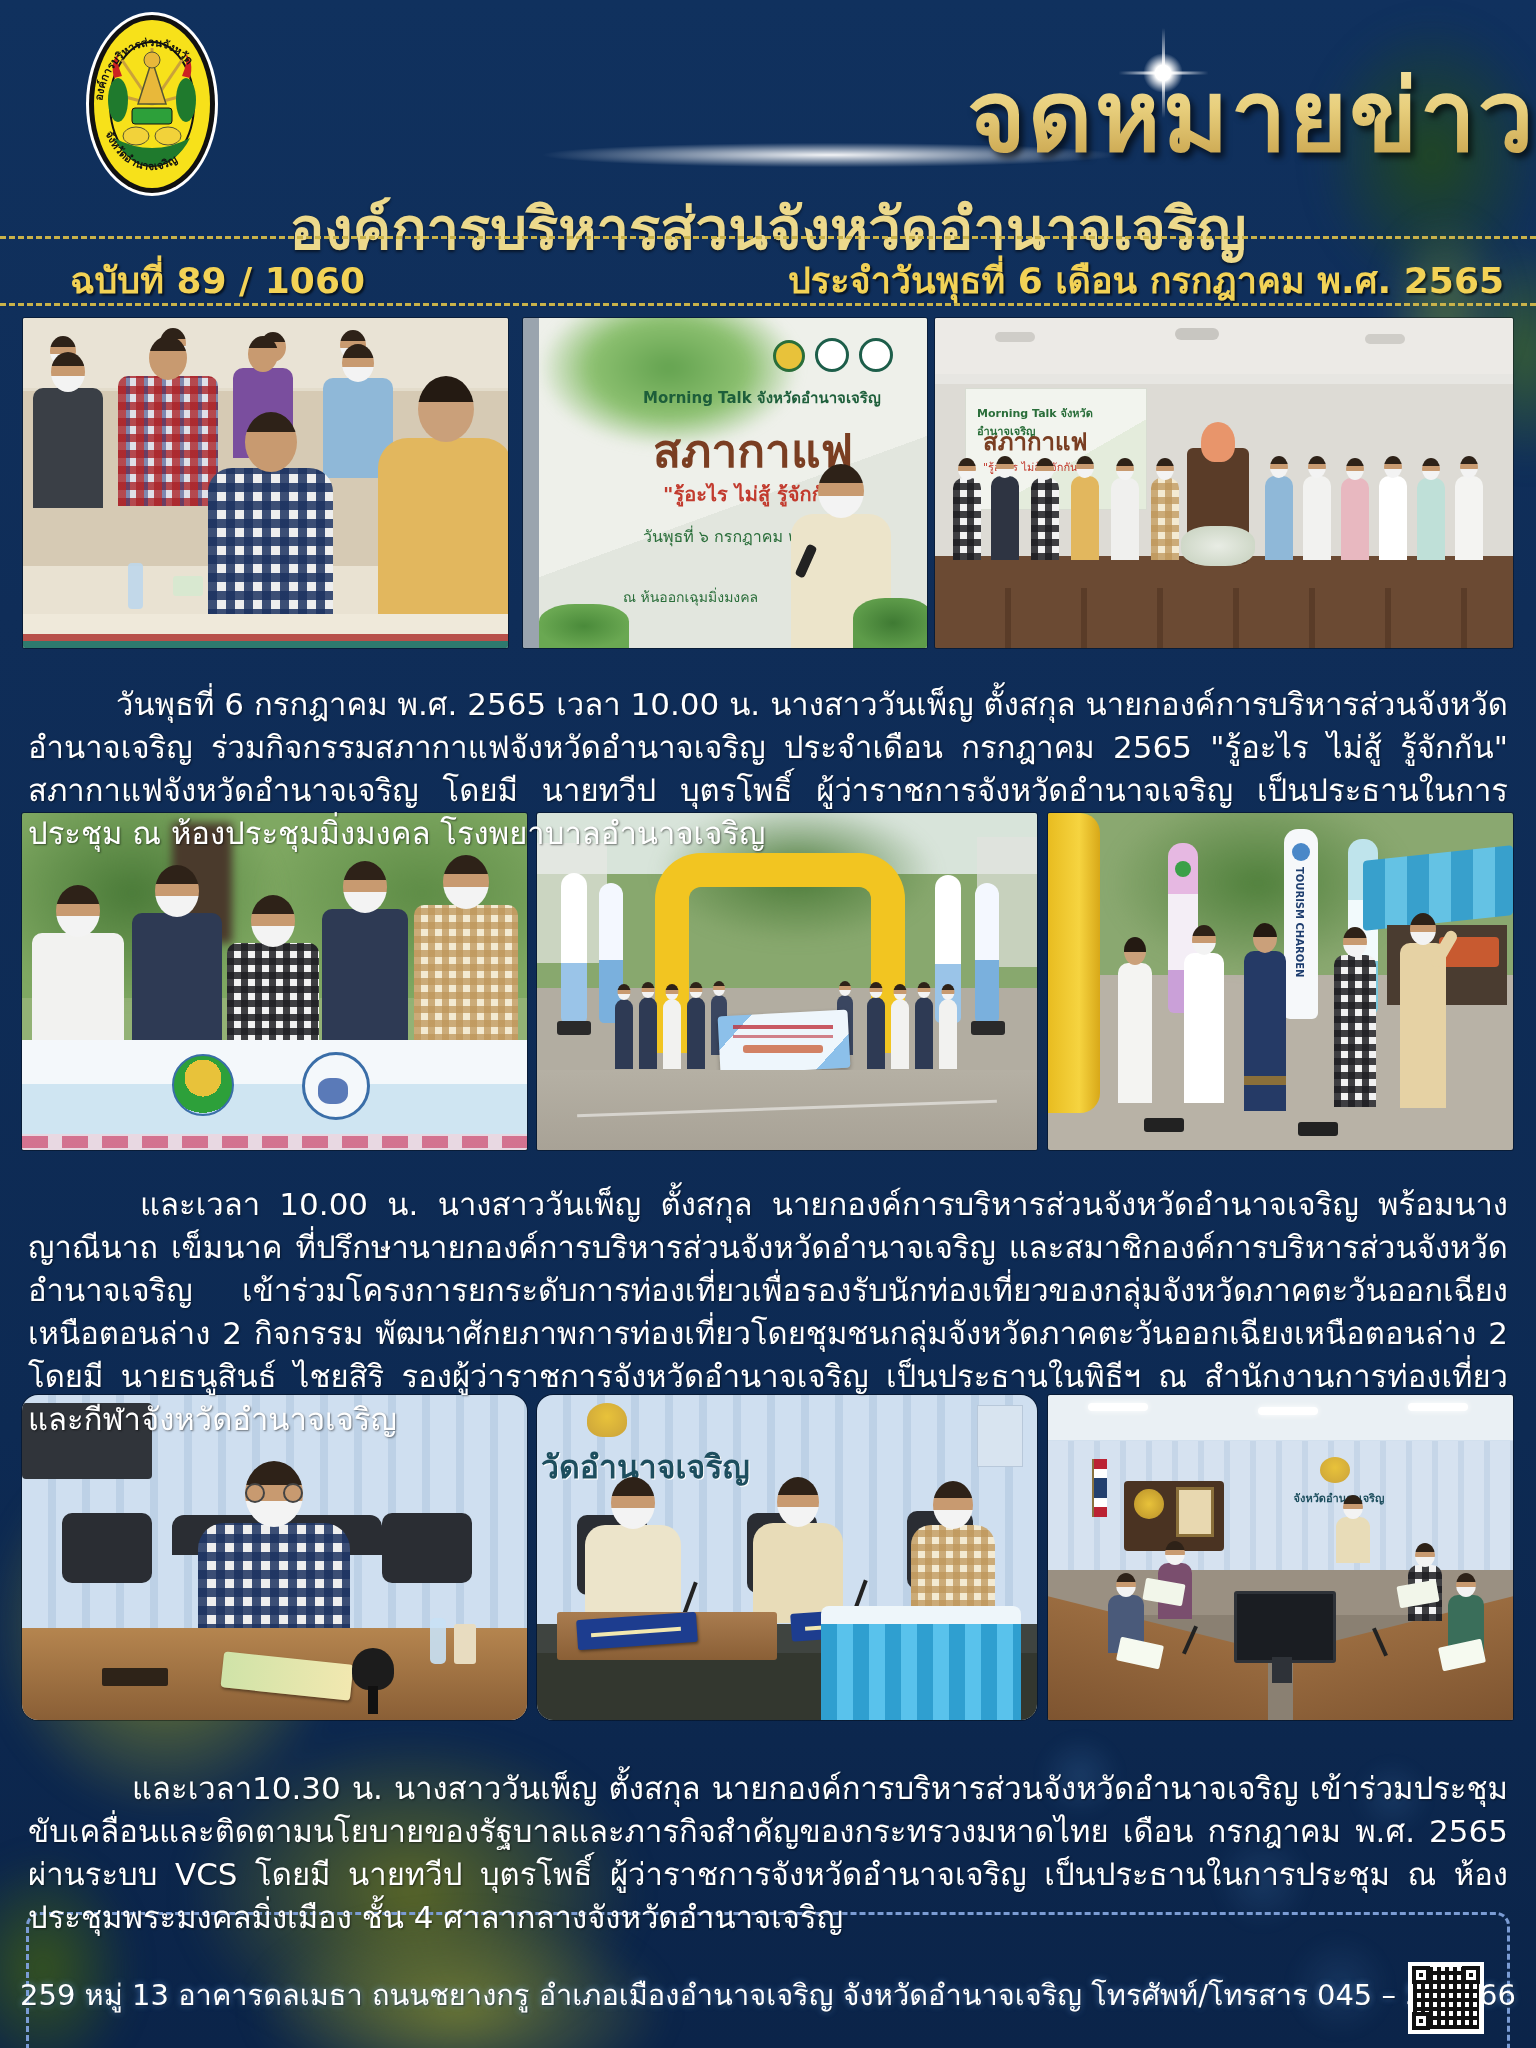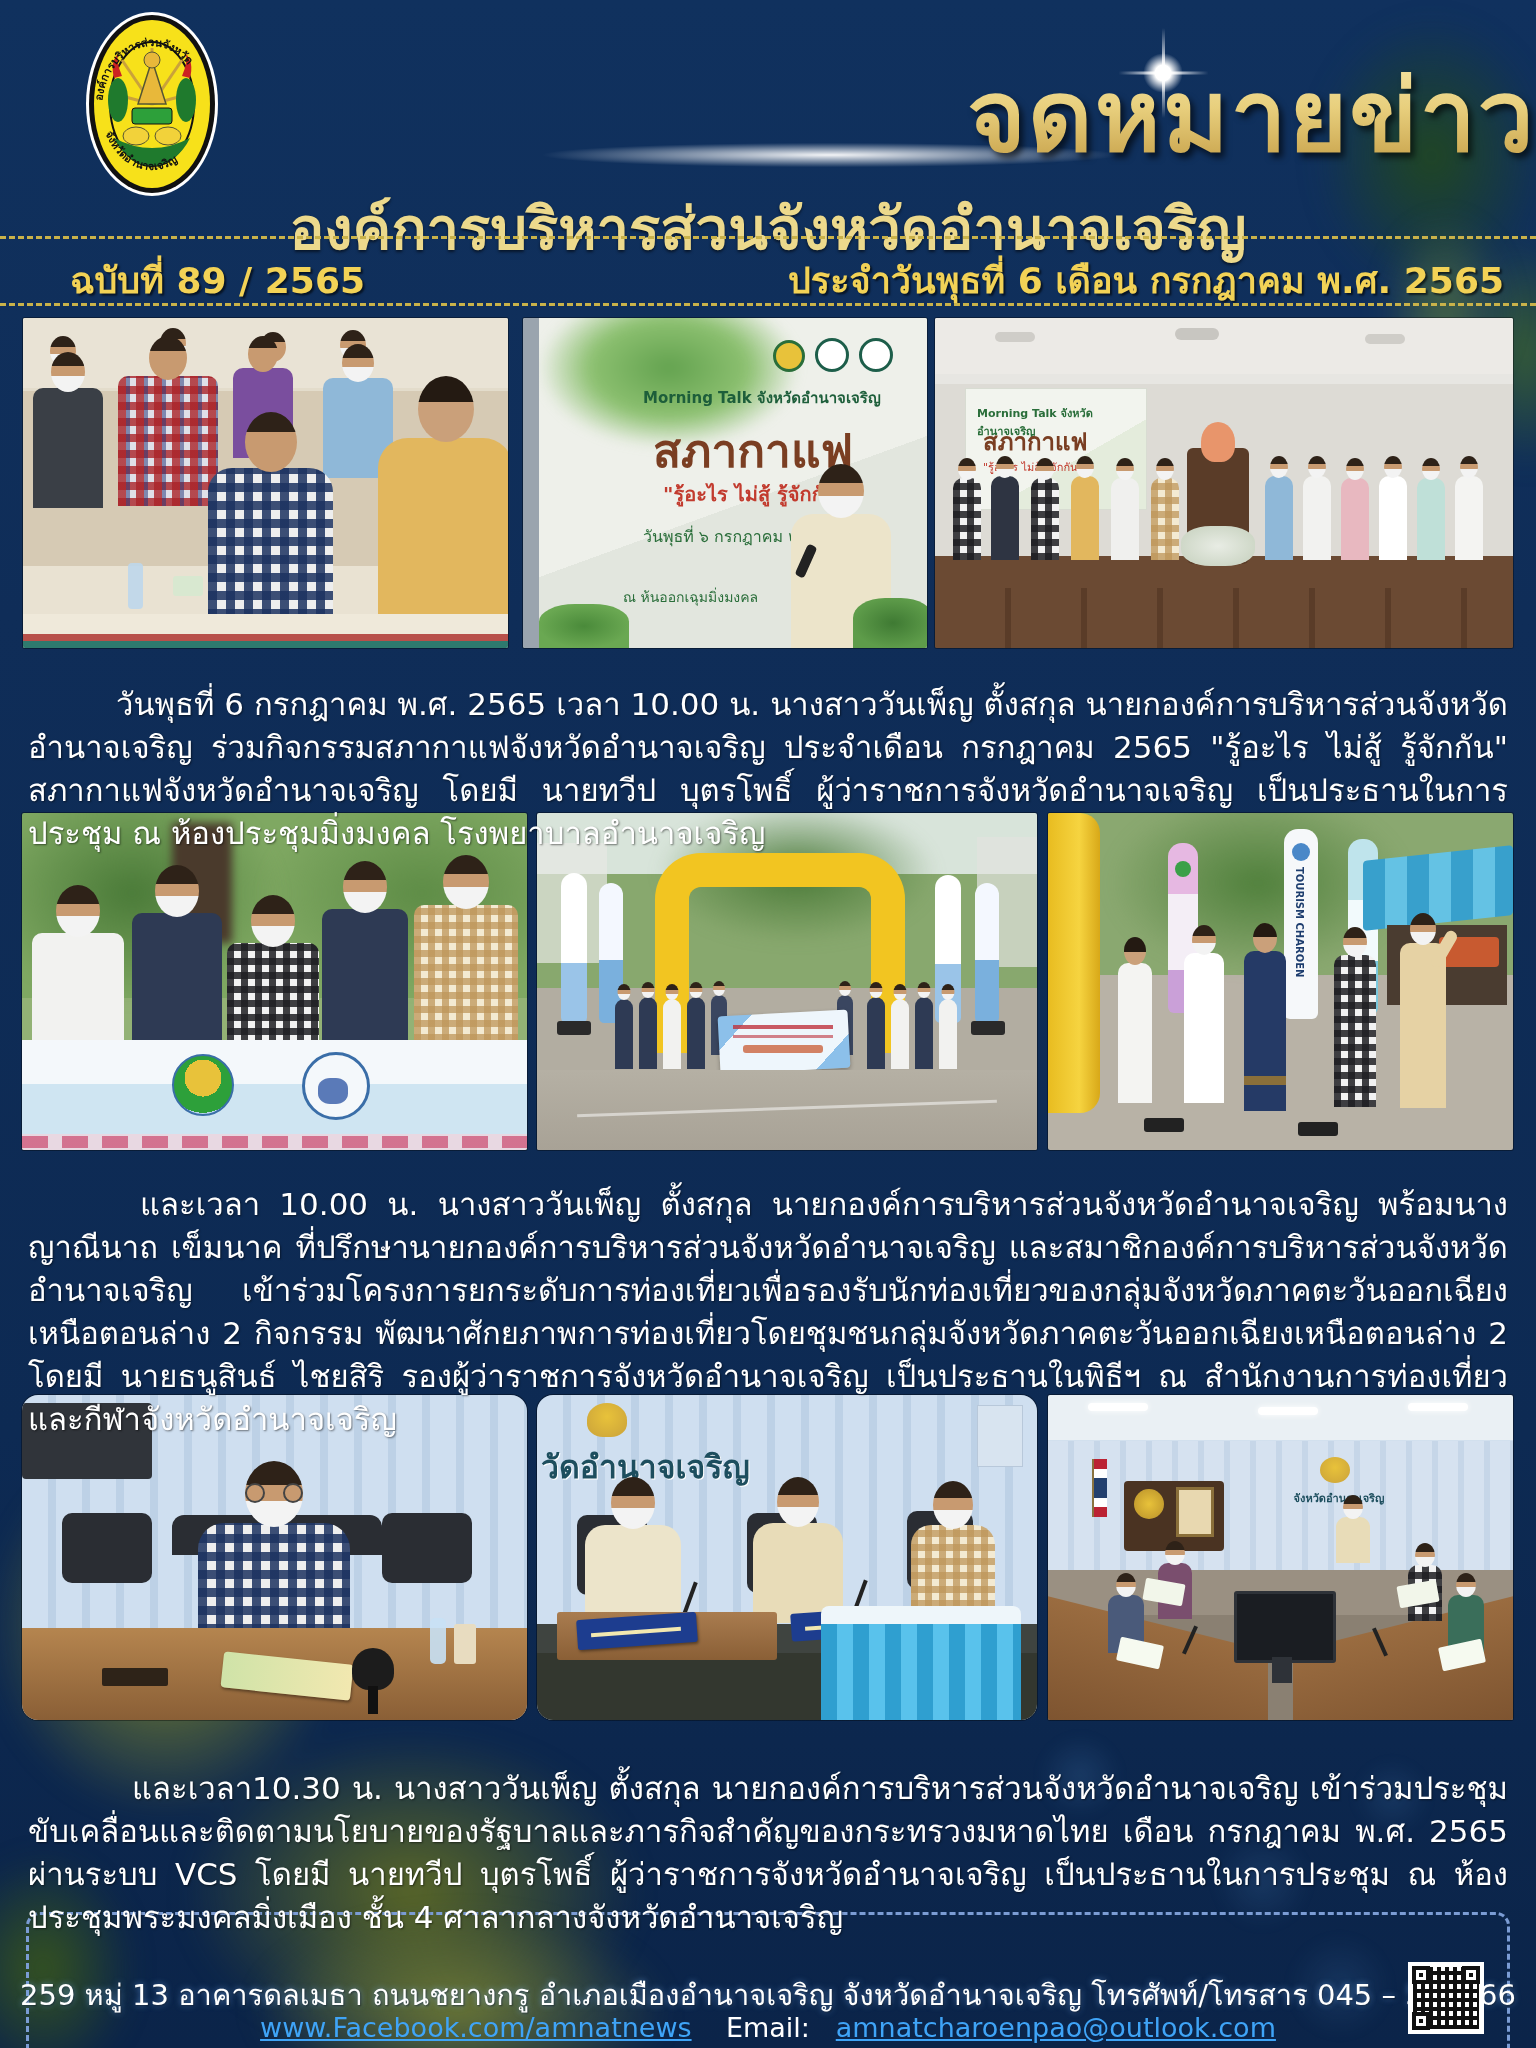--- a/index.html
+++ b/index.html
@@ -135,21 +135,21 @@
 
   <div class="abs streak"></div>
   <div class="abs title">จดหมายข่าว</div>
   <div class="abs star">
       <div class="r1"></div>
       <div class="r2"></div>
       <div class="g"></div>
     </div>
   <div class="abs subtitle">องค์การบริหารส่วนจังหวัดอำนาจเจริญ</div>
   <div class="abs gold-dash" style="top:236px;z-index:3;"></div>
-  <div class="abs issue">ฉบับที่ 89 / 2565</div>
+  <div class="abs issue">ฉบับที่ 89 / 1060</div>
   <div class="abs isdate">ประจำวันพุธที่ 6 เดือน กรกฎาคม พ.ศ. 2565</div>
   <div class="abs gold-dash" style="top:303px;z-index:3;"></div>
 
   <div class="ph" style="left:23px;top:318px;width:485px;height:330px;background:linear-gradient(180deg,#e3dccb 0 22%,#d6cab4 22% 75%,#e9e2d2 75%);">
     <div style="left:0;top:0;right:0;height:70px;background:#e9e3d5;"></div>
     <div class="hd" style="left:40px;top:18px;width:26px;height:30px;"></div>
     <div class="hd" style="left:150px;top:10px;width:26px;height:30px;"></div>
     <div class="hd nomask" style="left:250px;top:14px;width:26px;height:30px;"></div>
     <div class="hd" style="left:330px;top:12px;width:26px;height:30px;"></div>
     <div class="fig" style="left:10px;top:70px;width:70px;height:120px;background:#3a3f46;">
@@ -440,27 +440,20 @@
     <div style="left:70px;top:246px;width:44px;height:24px;background:#f6faf0;transform:rotate(12deg);border-radius:2px;"></div>
     <div style="left:392px;top:248px;width:44px;height:24px;background:#f6faf0;transform:rotate(-12deg);border-radius:2px;"></div>
     <div style="left:140px;top:230px;width:4px;height:30px;background:#222;transform:rotate(24deg);"></div>
     <div style="left:330px;top:232px;width:4px;height:30px;background:#222;transform:rotate(-24deg);"></div>
   </div>
 
   <p class="para" style="top:1736px;text-indent:104px;">และเวลา10.30 น. นางสาววันเพ็ญ ตั้งสกุล นายกองค์การบริหารส่วนจังหวัดอำนาจเจริญ เข้าร่วมประชุมขับเคลื่อนและติดตามนโยบายของรัฐบาลและภารกิจสำคัญของกระทรวงมหาดไทย เดือน กรกฎาคม พ.ศ. 2565 ผ่านระบบ VCS โดยมี นายทวีป บุตรโพธิ์ ผู้ว่าราชการจังหวัดอำนาจเจริญ เป็นประธานในการประชุม ณ ห้องประชุมพระมงคลมิ่งเมือง ชั้น 4 ศาลากลางจังหวัดอำนาจเจริญ</p>
 
   <div class="abs fbox"></div>
   <div class="abs f2">259 หมู่ 13 อาคารดลเมธา ถนนชยางกรู อำเภอเมืองอำนาจเจริญ จังหวัดอำนาจเจริญ โทรศัพท์/โทรสาร 045 – 523166</div>
-  <div class="abs f3">
-    <a href="#">www.Facebook.com/amnatnews</a>
-    <span style="color:#fff;">&nbsp;&nbsp;</span>
-    <span style="color:#fff;">Email:</span>
-    <span style="color:#fff;">&nbsp;</span>
-    <a href="#">amnatcharoenpao@outlook.com</a>
-  </div>
   <div class="abs qr">
     <div class="mods"></div>
     <div class="c" style="left:4px;top:4px;"></div>
     <div class="c" style="right:4px;top:4px;"></div>
     <div class="c" style="left:4px;bottom:4px;"></div>
   </div>
 
 </div>
 
 </body></html>

